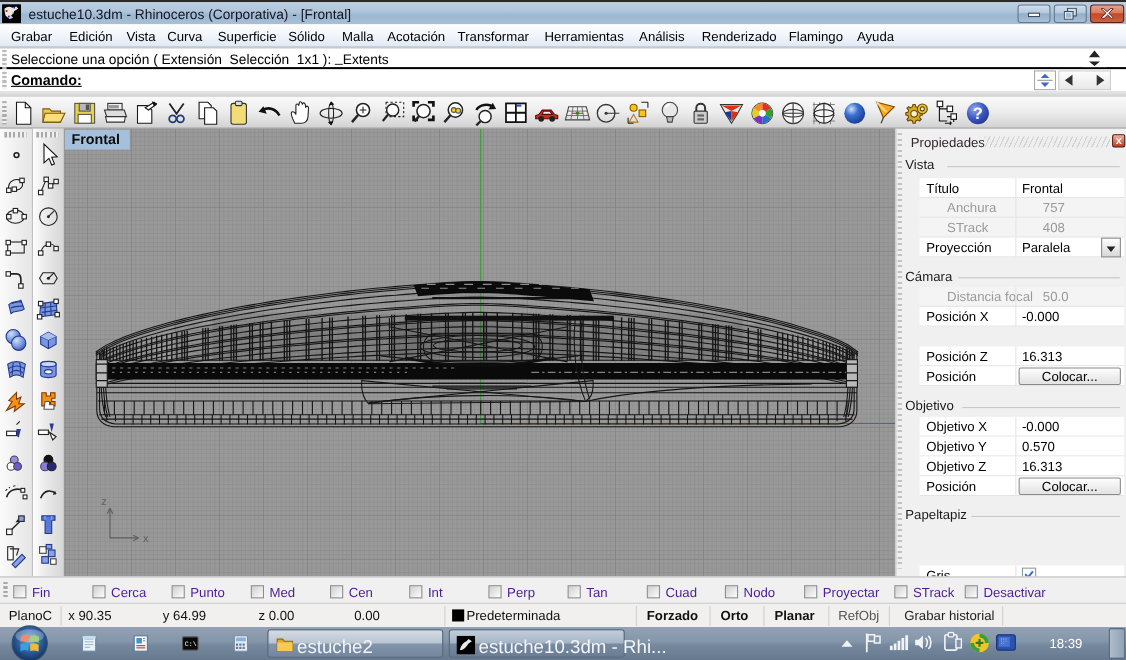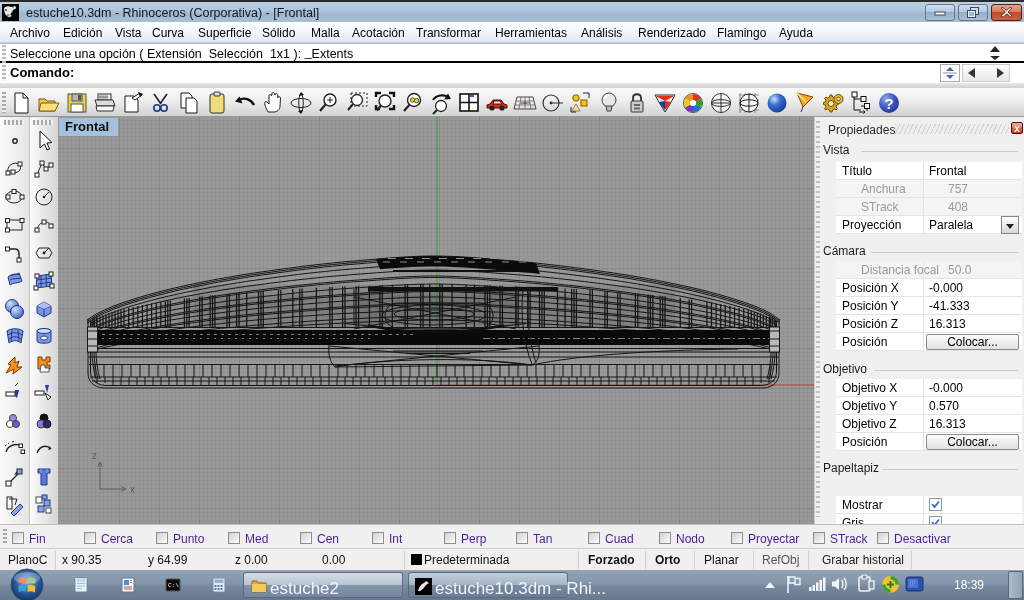--- a/index.html
+++ b/index.html
@@ -21,21 +21,21 @@
 
 
 #menubar { left:0; top:22px; width:1024px; height:21px;
   background:linear-gradient(#fdfeff 0%, #f2f6fb 50%, #dfe9f5 100%);
   border-bottom:1px solid #c6cdd8; font-size:12px; color:#000; }
 #menubar span { position:absolute; top:4px; }
 #cmd1 { left:0; top:43px; width:1024px; height:19px; background:#fff; border-top:1px solid #b8b8b8; }
 #cmd1 .txt { position:absolute; left:10px; top:3px; font-size:12.5px; color:#000; }
 #cmdunderline { left:0; top:61px; width:1024px; height:2px; background:#000; }
 #cmd2 { left:0; top:63px; width:1024px; height:20px; background:#fff; }
-#cmd2 .txt { position:absolute; left:10px; top:2px; font-size:13px; font-weight:bold; color:#000; }
+#cmd2 .txt { position:absolute; left:10px; top:2px; font-size:13px; font-weight:bold; color:#000;text-decoration:underline; }
 #cmdgrip { left:2px; top:45px; width:5px; height:36px;
   background:repeating-linear-gradient(#bbb 0 2px, #f5f5f5 2px 4px); width:4px; }
 #cmdgap { left:0; top:83px; width:1024px; height:5px; background:linear-gradient(#e8e8e8,#d0d0d0); }
 #cmdspin { left:940px; top:64px; width:20px; height:18px; background:#fff; border:1px solid #aaa; }
 #cmdarrows { left:962px; top:64px; width:48px; height:18px; background:linear-gradient(#fdfdfd,#e8e8e8); border:1px solid #ccc; }
 #histarrows { left:984px; top:45px; width:22px; height:16px; background:#fff; }
 
 
 #toolbar { left:0; top:88px; width:1024px; height:29px;
   background:linear-gradient(#fafafa 0%, #ececec 50%, #d2d2d2 100%);
@@ -140,21 +140,21 @@
       </div>
     <div class="abs winbtn" id="btncls">
         <span class="winglyph">
           <svg width="13" height="11">
             <path d="M1 1 L5.5 5 L1 9 L3.5 10 L7 6.7 L10.5 10 L12 9 L8 5 L12 1 L10 0.5 L6.5 3.6 L3 0.5 Z" fill="#f4f4f4" stroke="#55141b" stroke-width="0.8"></path>
           </svg>
         </span>
       </div>
   </div>
   <div class="abs" id="menubar">
-    <span style="left:10px">Archivo</span>
+    <span style="left:10px">Grabar</span>
       <span style="left:63px">Edición</span>
       <span style="left:115px">Vista</span>
     <span style="left:152px">Curva</span>
       <span style="left:198px">Superficie</span>
       <span style="left:262px">Sólido</span>
     <span style="left:311px">Malla</span>
       <span style="left:352px">Acotación</span>
       <span style="left:416px">Transformar</span>
     <span style="left:495px">Herramientas</span>
       <span style="left:581px">Análisis</span>
@@ -944,25 +944,20 @@
 <div class="prow dis" style="top:144px">
         <span class="lbl">Distancia focal</span>
         <span class="vline"></span>
         <span class="val">50.0</span>
       </div>
 <div class="prow" style="top:162px">
         <span class="lbl">Posición X</span>
         <span class="vline"></span>
         <span class="val">-0.000</span>
       </div>
-<div class="prow" style="top:180px">
-        <span class="lbl">Posición Y</span>
-        <span class="vline"></span>
-        <span class="val">-41.333</span>
-      </div>
 <div class="prow" style="top:198px">
         <span class="lbl">Posición Z</span>
         <span class="vline"></span>
         <span class="val">16.313</span>
       </div>
 <div class="prow" style="top:216px">
         <span class="lbl">Posición</span>
         <span class="vline"></span>
         <span class="pbtn">Colocar...</span>
       </div>
@@ -983,27 +978,20 @@
         <span class="vline"></span>
         <span class="val">16.313</span>
       </div>
 <div class="prow" style="top:316px">
         <span class="lbl">Posición</span>
         <span class="vline"></span>
         <span class="pbtn">Colocar...</span>
       </div>
 <div class="sect" style="top:344px">Papeltapiz</div>
 <div class="sline" style="left:68px; right:6px; top:352px"></div>
-<div class="prow" style="top:379px">
-        <span class="lbl">Mostrar</span>
-        <span class="vline"></span>
-        <span class="chk"><svg width="11" height="11">
-            <path d="M2 5 L4.5 8 L9 2.5" stroke="#3a6ad4" stroke-width="1.8" fill="none"></path>
-          </svg></span>
-      </div>
 <div class="prow" style="top:397px">
         <span class="lbl">Gris</span>
         <span class="vline"></span>
         <span class="chk"><svg width="11" height="11">
             <path d="M2 5 L4.5 8 L9 2.5" stroke="#3a6ad4" stroke-width="1.8" fill="none"></path>
           </svg></span>
       </div>
   </div>
 
   <div class="abs" id="osnap">
@@ -1046,21 +1034,21 @@
 <span style="left:235px">z 0.00</span>
 <span style="left:322px">0.00</span>
 <span class="sep" style="left:404px"></span>
 <span style="left:411px; top:5px; width:11px; height:11px; background:#000; display:inline-block"></span>
 <span style="left:424px">Predeterminada</span>
 <span class="sep" style="left:578px"></span>
 <span style="left:588px; font-weight:bold">Forzado</span>
 <span class="sep" style="left:645px"></span>
 <span style="left:655px; font-weight:bold">Orto</span>
 <span class="sep" style="left:694px"></span>
-<span style="left:704px; font-weight:normal">Planar</span>
+<span style="left:704px; font-weight:bold">Planar</span>
 <span class="sep" style="left:753px"></span>
 <span style="left:762px; color:#555">RefObj</span>
 <span class="sep" style="left:808px"></span>
 <span style="left:822px; color:#222">Grabar historial</span>
 <span class="sep" style="left:911px"></span>
   </div>
 
   <div class="abs" id="taskbar">
 
 <svg style="position:absolute;left:7px;top:-2px" width="40" height="34" viewBox="0 0 40 34">

